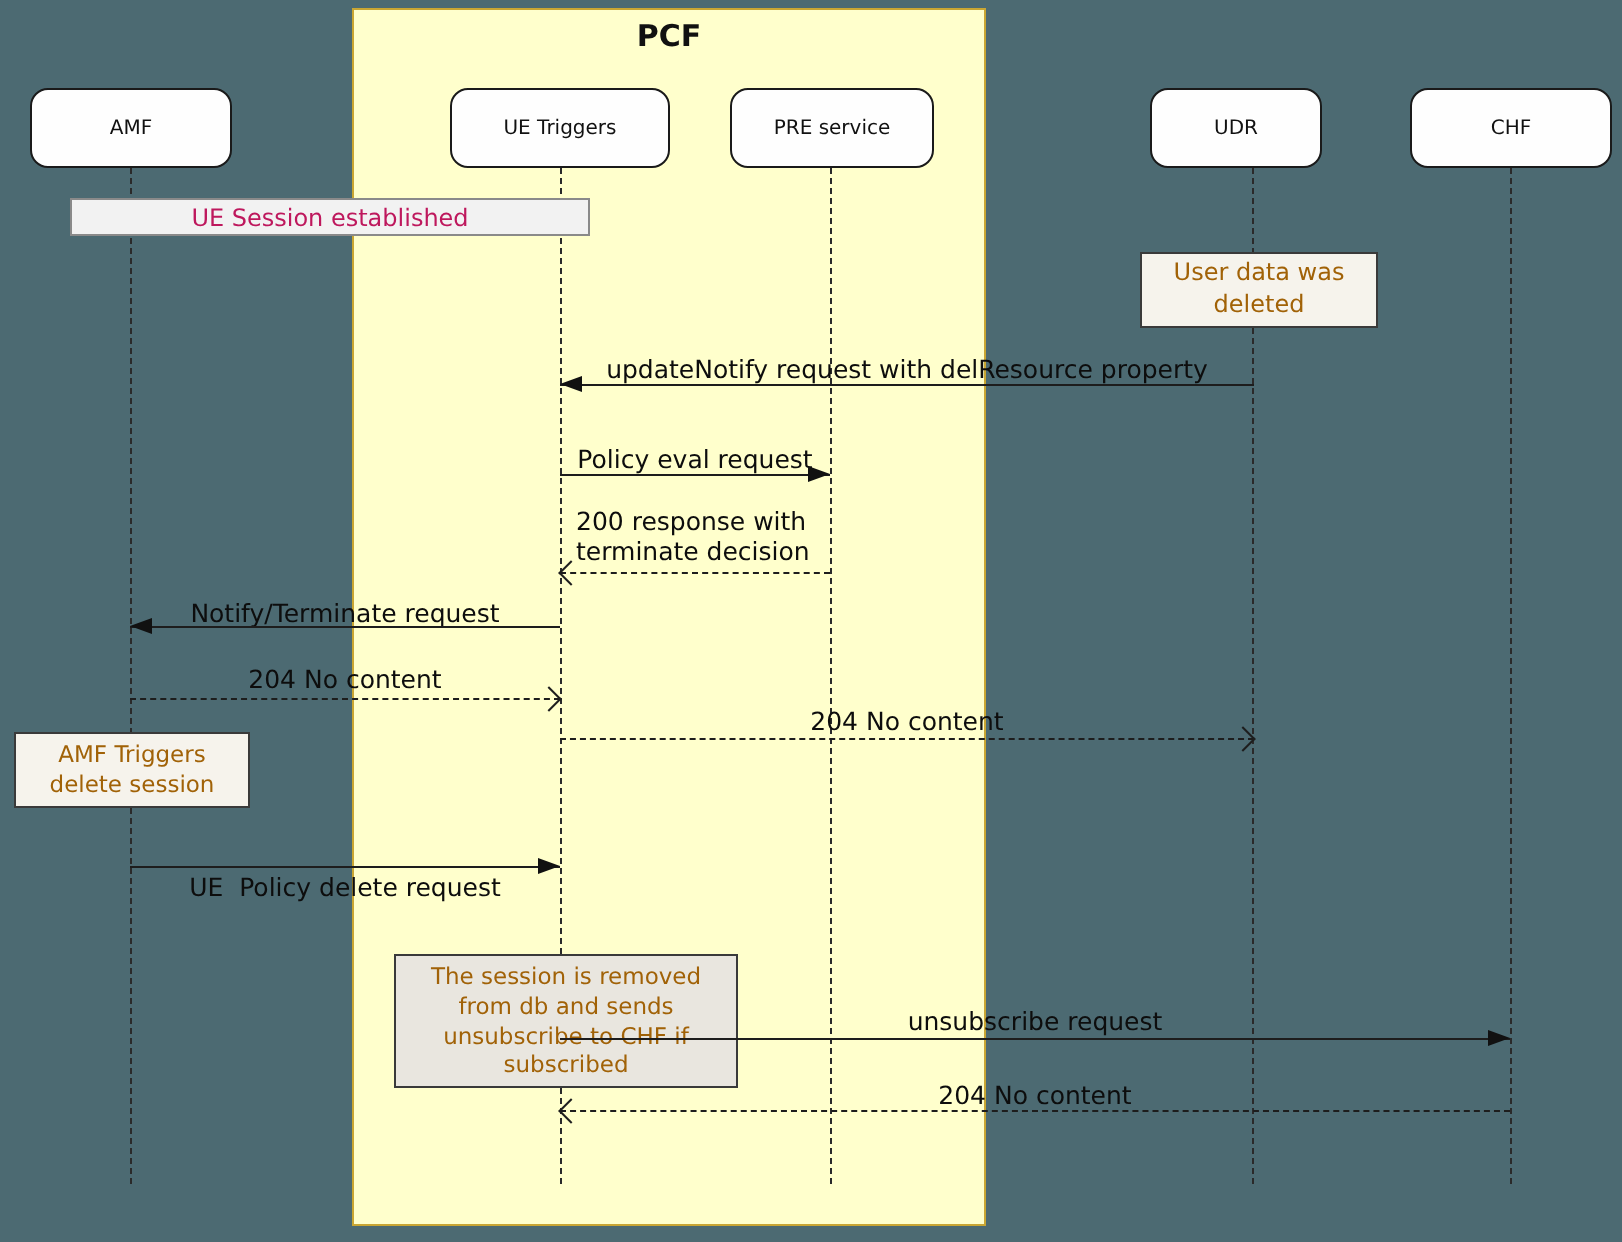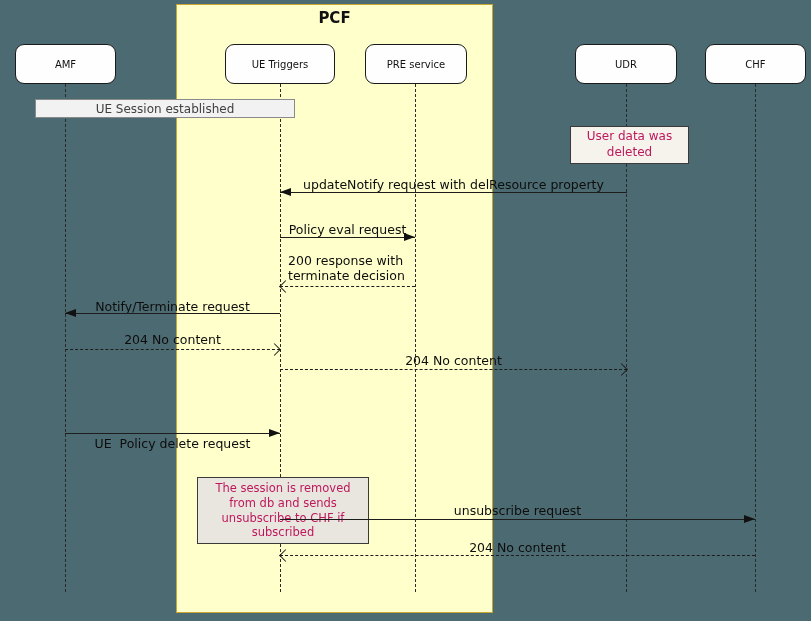--- a/index.html
+++ b/index.html
@@ -26,27 +26,27 @@
     font-size:10px; color:#111;
   }
   .lifeline {
     position:absolute; top:84px; height:508px; width:0;
     border-left:1.5px dashed #2a2a2a;
   }
   .divider {
     position:absolute; left:35px; top:99px; width:260px; height:19px;
     background:#F2F2F2; border:1px solid #8A8A8A; box-sizing:border-box;
     display:flex; align-items:center; justify-content:center;
-    font-size:12px; color:#404040;text-align:center;
+    font-size:12px; color:#be185d;text-align:center;
   }
   .note {
     position:absolute; background:#F6F3EC; border:1.3px solid #3a3a3a;
     box-sizing:border-box; font-size:11.5px; line-height:1.3;
     display:flex; align-items:center; justify-content:center;
-    text-align:center; padding:2px 15px; color:#be185d;
+    text-align:center; padding:2px 15px; color:#a16207;
   }
   .note.gray { background:#E9E6DF; }
   .msg-line { position:absolute; height:0; border-top:1.5px solid #1d1d1d; }
   .msg-line.dashed { border-top-style:dashed; }
   .msg-label {
     position:absolute; font-size:12.5px; color:#0d0d0d; white-space:pre;
   }
   .msg-label.center { text-align:center; }
   .msg-label.wrap { white-space:normal; text-align:left; line-height:1.18; }
   .head-solid-left {
@@ -80,21 +80,21 @@
 
   <div class="lifeline" style="left:65px;"></div>
   <div class="lifeline" style="left:280px;"></div>
   <div class="lifeline" style="left:415px;"></div>
   <div class="lifeline" style="left:626px;"></div>
   <div class="lifeline" style="left:755px;"></div>
 
   <div class="pbox" style="left:15px;width:101px;">AMF</div>
   <div class="pbox" style="left:225px;width:110px;">UE Triggers</div>
   <div class="pbox" style="left:365px;width:102px;">PRE service</div>
-  <div class="pbox" style="left:575px;width:102px;text-align:center;">UDR</div>
+  <div class="pbox" style="left:575px;width:86px;text-align:center;">UDR</div>
   <div class="pbox" style="left:705px;width:101px;">CHF</div>
 
   <div class="divider">UE Session established</div>
 
   <div class="note" style="left:570px;top:126px;width:119px;height:38px;font-size:12px;">User data was deleted</div>
 
   <div class="msg-label center" style="left:285px;top:177px;width:337px;">updateNotify request with delResource property</div>
   <div class="msg-line" style="left:280px;top:192px;width:347px;"></div>
   <div class="head-solid-left" style="left:280px;top:188px;"></div>
 
@@ -111,20 +111,21 @@
   <div class="head-solid-left" style="left:65px;top:309px;"></div>
 
   <div class="msg-label center" style="left:70px;top:332px;width:205px;">204 No content</div>
   <div class="msg-line dashed" style="left:65px;top:349px;width:215px;"></div>
   <div class="head-open-right" style="left:270px;top:345px;"></div>
 
   <div class="msg-label center" style="left:300px;top:353px;width:307px;">204 No content</div>
   <div class="msg-line dashed" style="left:280px;top:369px;width:347px;"></div>
   <div class="head-open-right" style="left:617px;top:365px;"></div>
 
+  <div class="note" style="left:7px;top:366px;width:118px;height:38px;">AMF Triggers delete session</div>
 
   <div class="msg-label center" style="left:70px;top:436px;width:205px;">UE  Policy delete request</div>
   <div class="msg-line" style="left:65px;top:433px;width:215px;"></div>
   <div class="head-solid-right" style="left:269px;top:429px;"></div>
 
   <div class="note gray" style="left:197px;top:446px;width:172px;height:67px;margin-top:31px;">The session is removed from db and sends unsubscribe to CHF if subscribed</div>
 
   <div class="msg-label center" style="left:290px;top:503px;width:455px;">unsubscribe request</div>
   <div class="msg-line" style="left:280px;top:519px;width:475px;"></div>
   <div class="head-solid-right" style="left:744px;top:515px;"></div>

